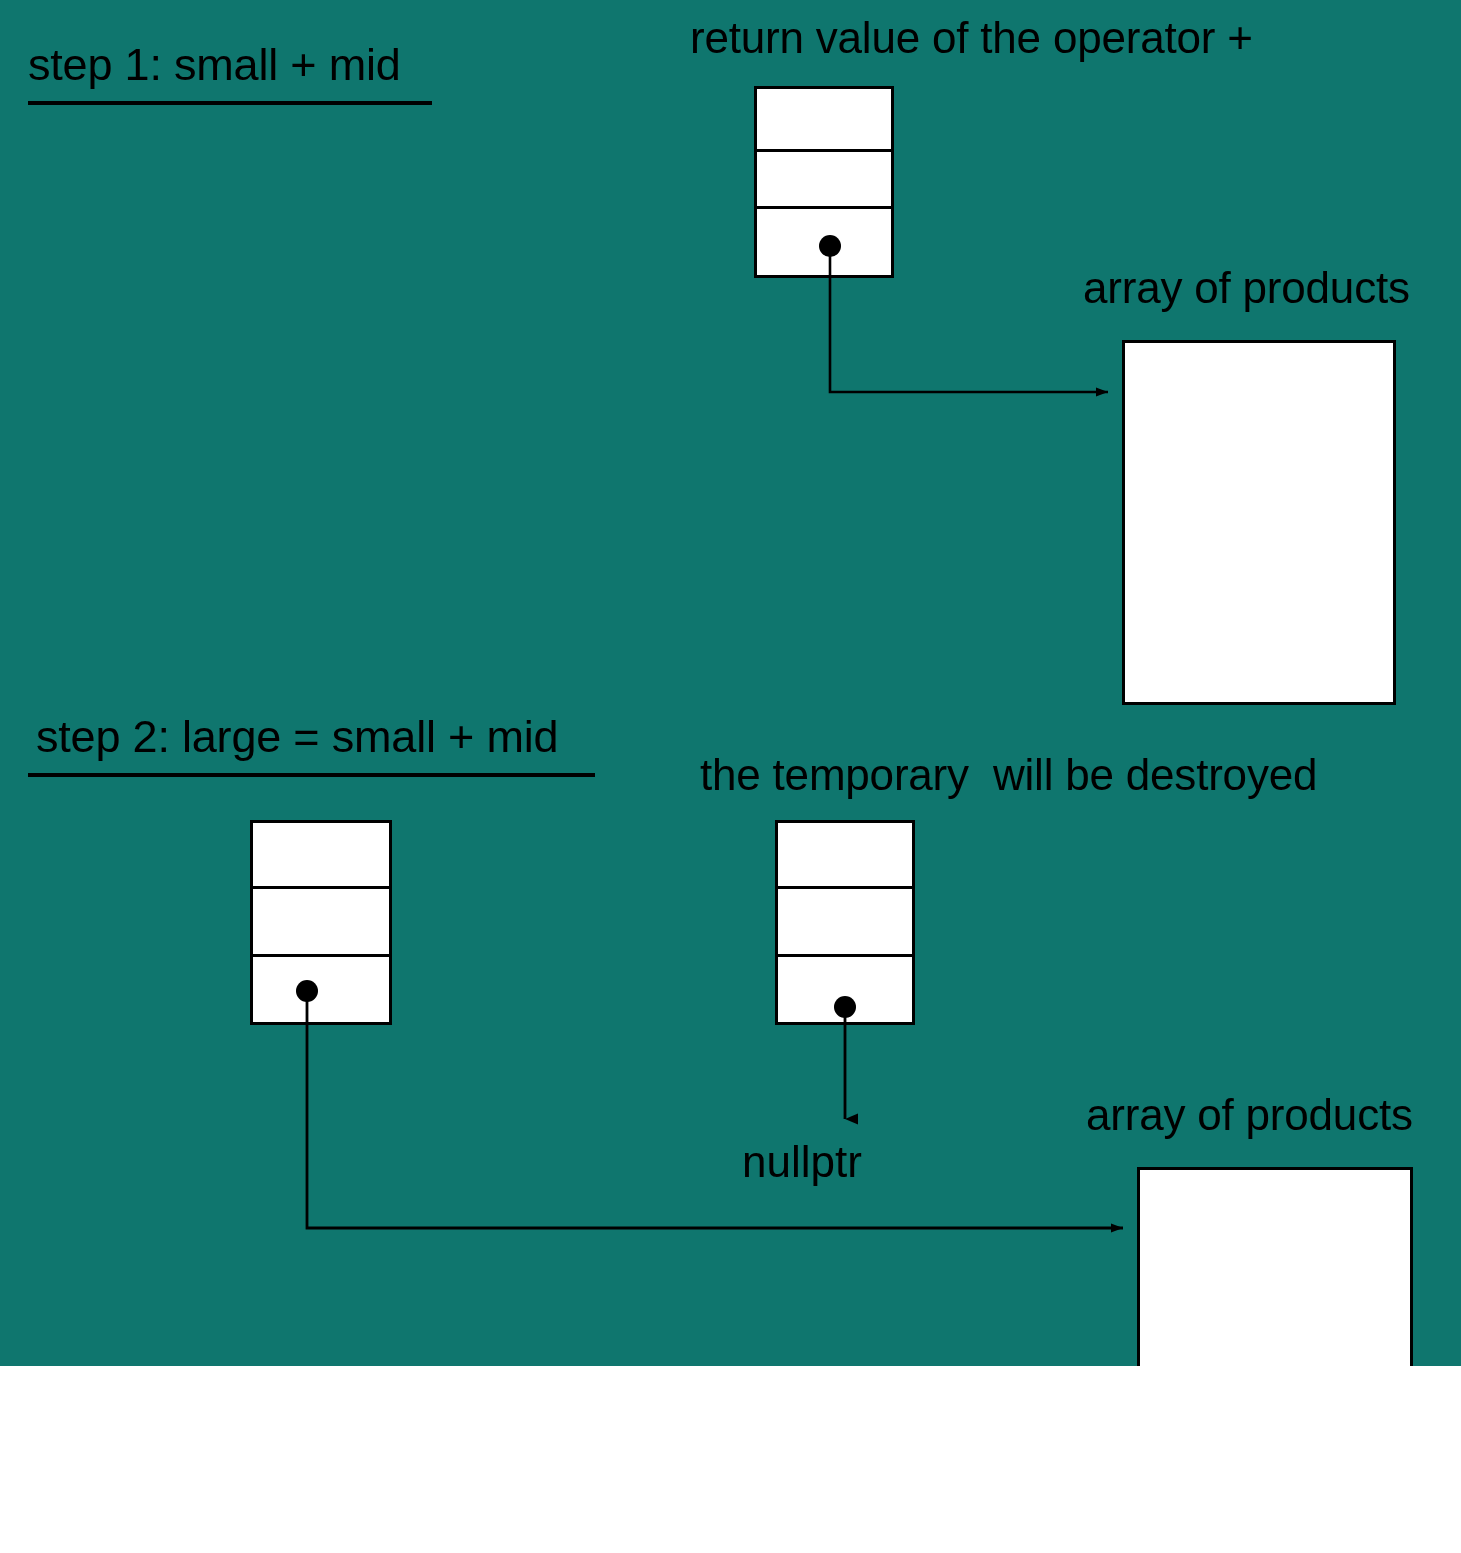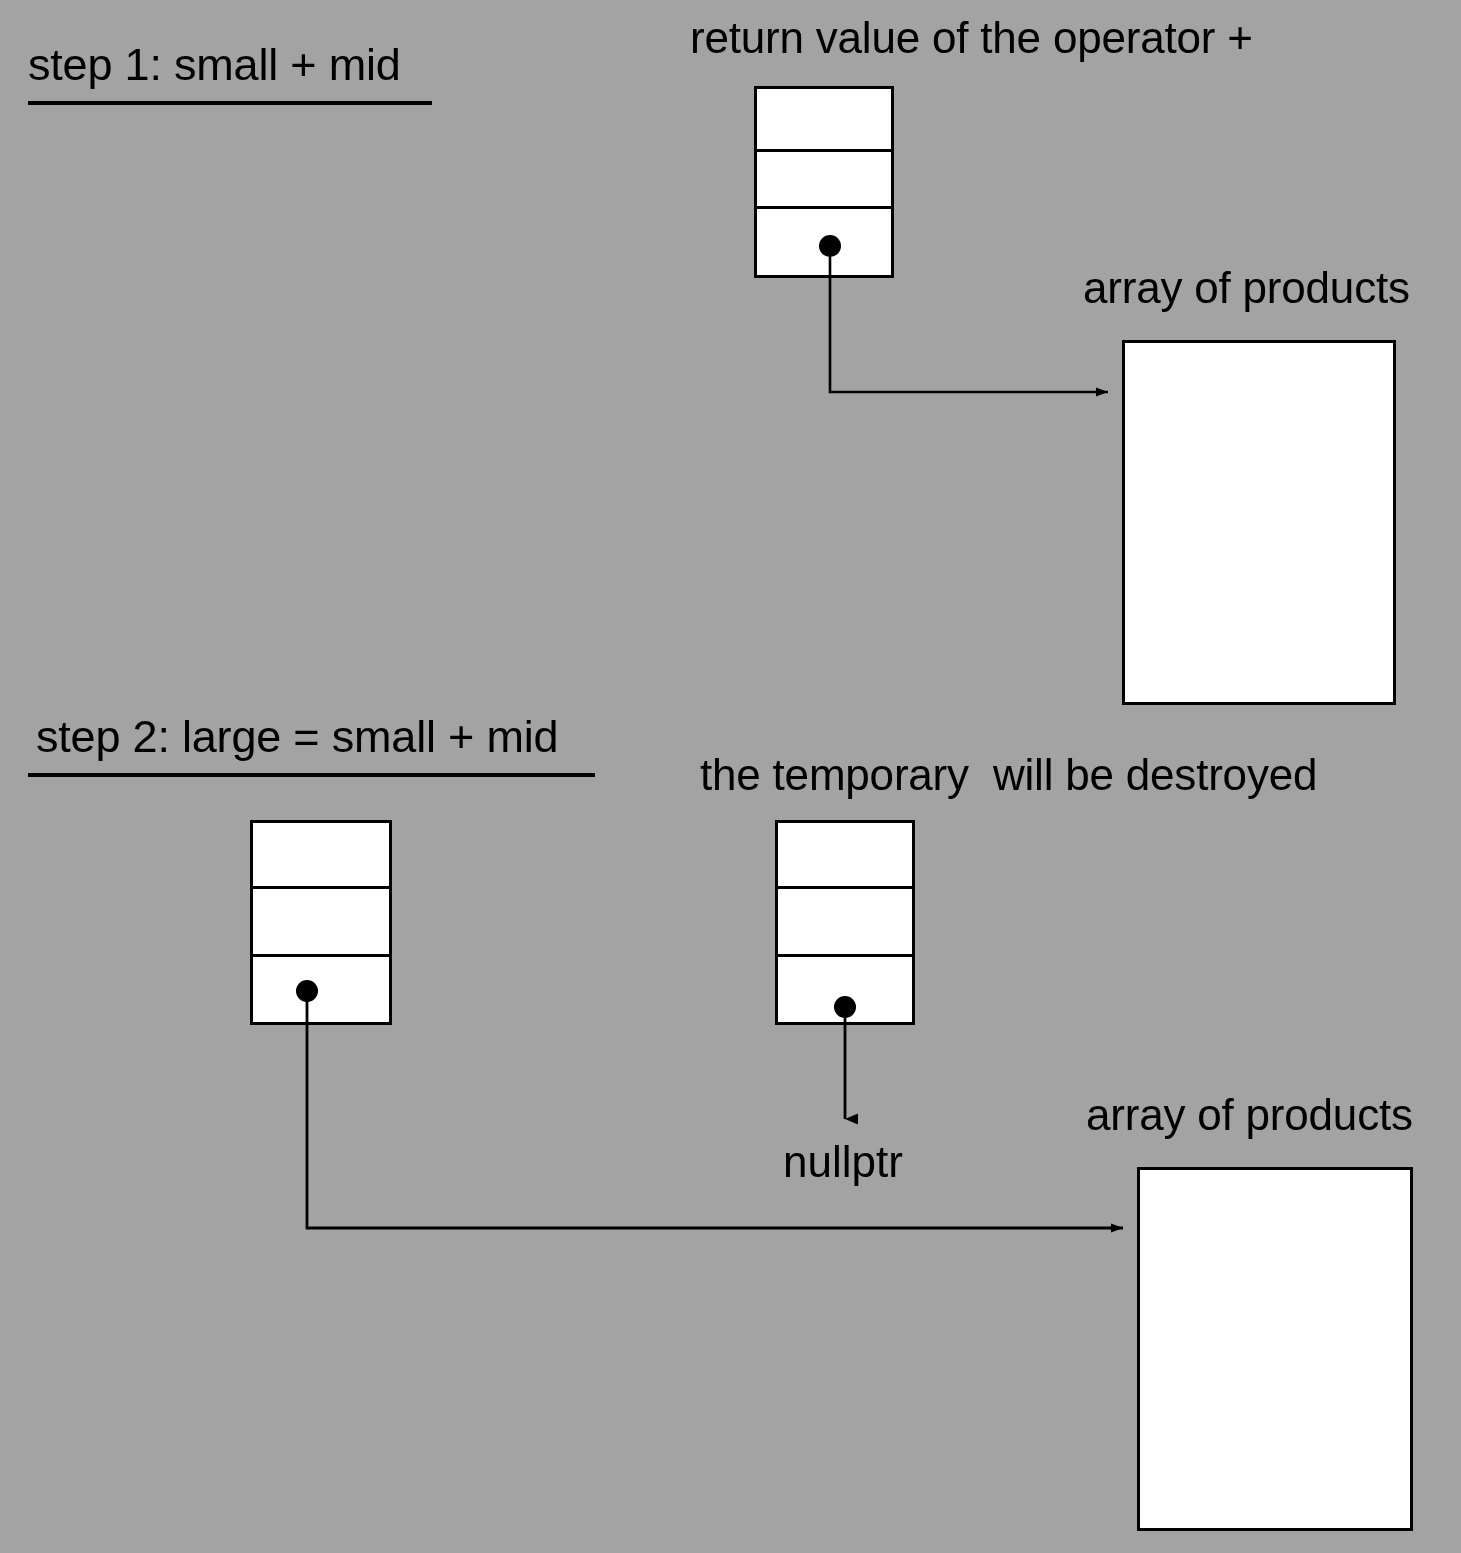--- a/index.html
+++ b/index.html
@@ -7,22 +7,22 @@
     padding: 0;
     background: #ffffff;
   }
   body {
     font-family: "Liberation Sans", sans-serif;
     color: #000000;
   }
   #canvas {
     position: relative;
     width: 1461px;
-    height: 1553px;
-    background: #a3a3a3;
+    height: 1366px;
+    background: #0f766e;
     overflow: hidden;
   }
   .svg-layer {
     position: absolute;
     left: 0;
     top: 0;
     width: 1461px;
     height: 1553px;
     pointer-events: none;
   }
@@ -101,21 +101,21 @@
     <div class="cell" style="height:70px;"></div>
     <div class="cell" style="height:67px;"></div>
   </div>
 
   <div class="cellbox" style="left:775px; top:820px; width:140px; height:205px;">
     <div class="cell" style="height:68px;"></div>
     <div class="cell" style="height:70px;"></div>
     <div class="cell" style="height:67px;"></div>
   </div>
 
-  <div class="txt nullptr-label" style="left:783px; top:1140px;text-align:right;">nullptr</div>
+  <div class="txt nullptr-label" style="left:742px; top:1140px;text-align:right;">nullptr</div>
 
   <div class="txt label" style="left:1086px; top:1093px;">array of products</div>
 
   <div class="arraybox" style="left:1137px; top:1167px; width:276px; height:364px;"></div>
 
   <svg class="svg-layer" viewBox="0 0 1461 1553" xmlns="http://www.w3.org/2000/svg">
     <defs>
       <marker id="arrowRight" markerWidth="13" markerHeight="13" refX="12" refY="5.2" orient="auto" markerUnits="userSpaceOnUse">
         <path d="M0,0.6 L12,5.2 L0,9.8 z" fill="#000000"></path>
       </marker>

